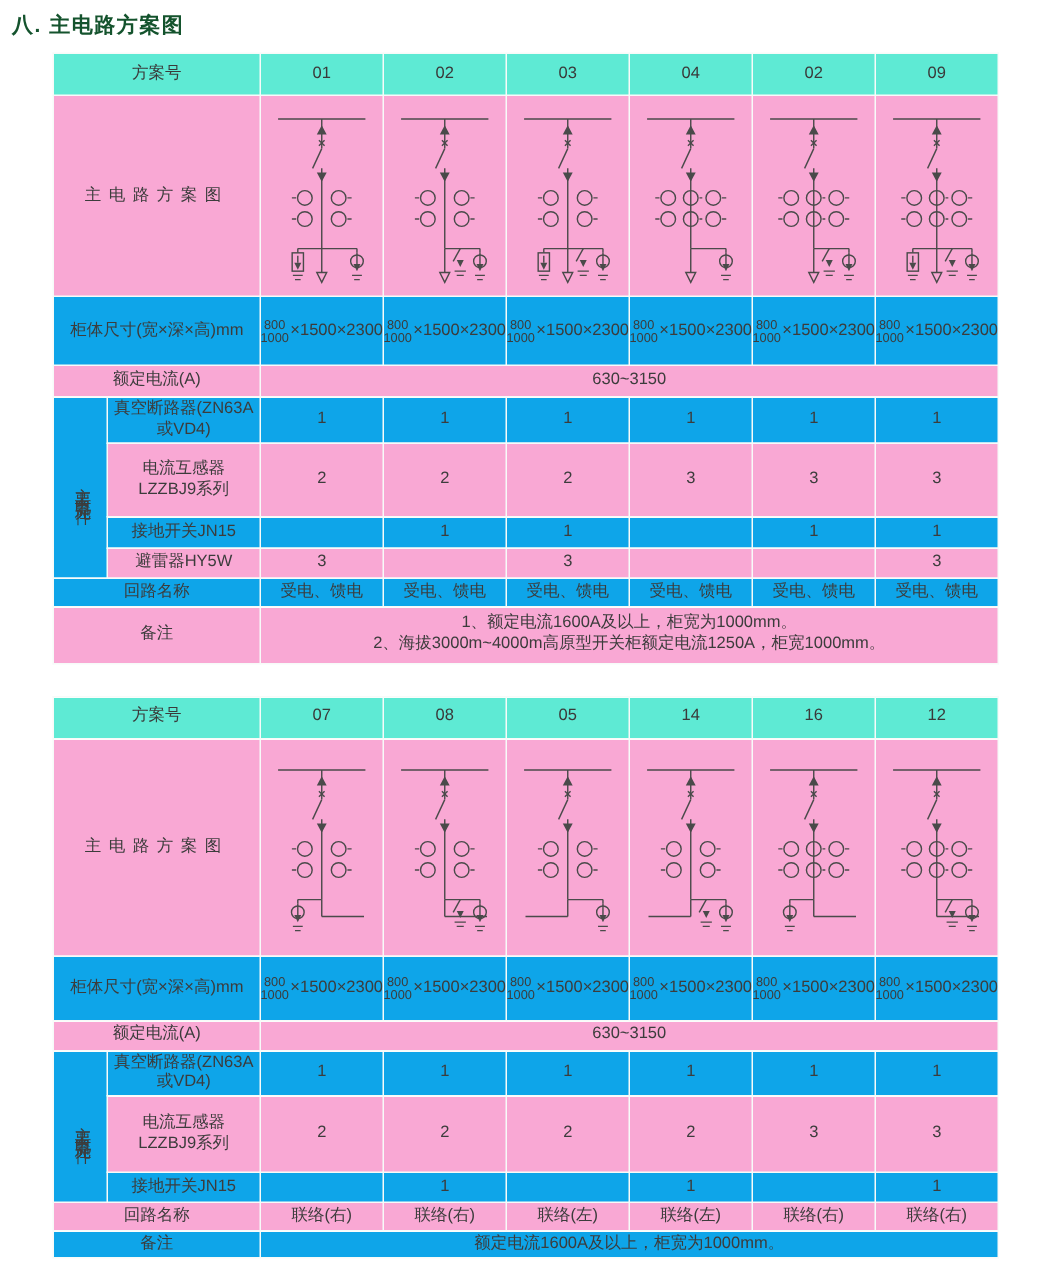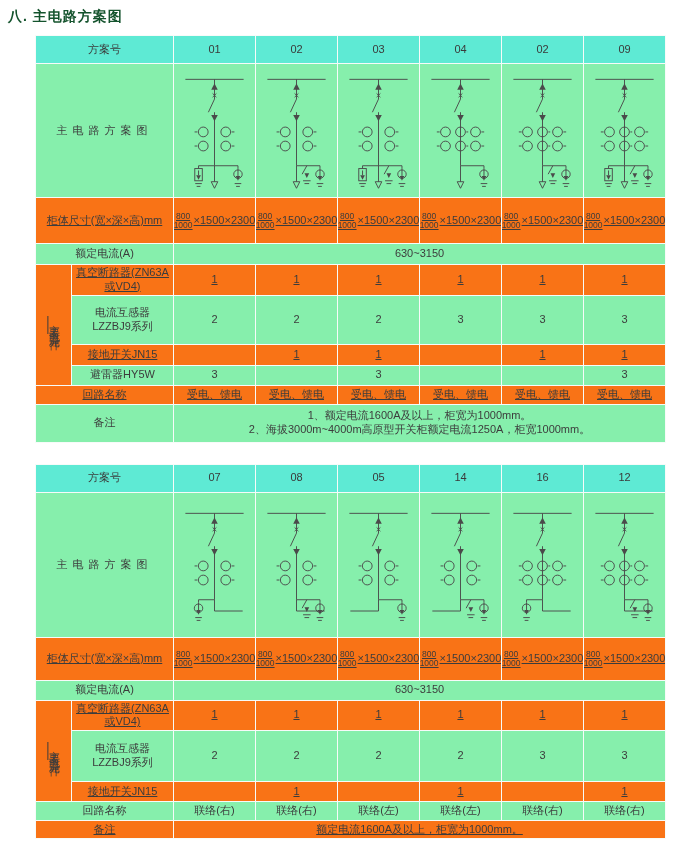--- a/index.html
+++ b/index.html
@@ -14,22 +14,22 @@
   }
   table.spec{
     border-collapse:collapse;table-layout:fixed;
     width:630px;margin-left:35px;font-size:11px;
   }
   table.spec td{
     border:1px solid #f7fbf9;text-align:center;vertical-align:middle;
     padding:1px 2px;line-height:1.25;overflow:hidden;
   }
   tr.rH td{background:#5eead4;height:25px;color:#3a3a3a;}
-  tr.gA td{background:#86efac;margin-left:12px;}
-  tr.gB td{background:#f97316;text-decoration:underline;}
+  tr.gA td{background:#f9a8d4;margin-left:12px;}
+  tr.gB td{background:#0ea5e9;}
   td.lbl{text-align:center;}
   td.lbl-left{text-align:left;padding-left:6px;}
   td.vert{
     background:#dcede7;
     writing-mode:vertical-rl;text-orientation:upright;
     letter-spacing:3px;padding:4px 0;font-size:11px;
   }
   td.remark-cell{text-align:left;padding-left:10px;}
   .dia{display:flex;justify-content:center;align-items:flex-start;}
   .frac{display:inline-flex;flex-direction:column;vertical-align:middle;

